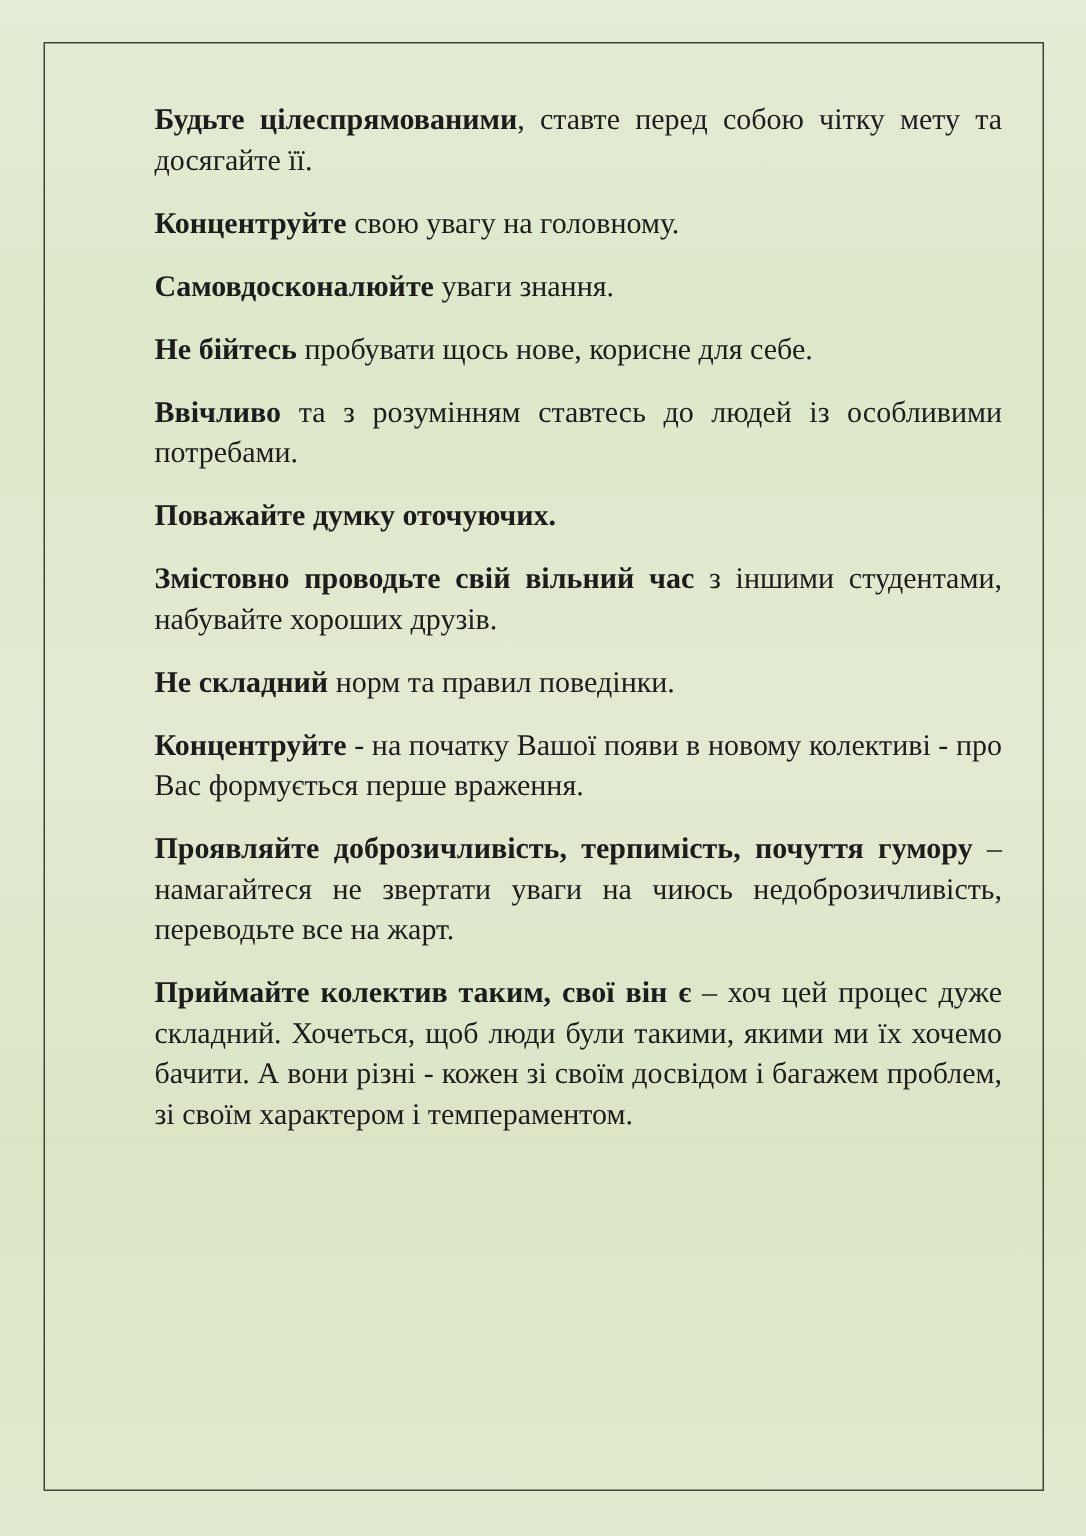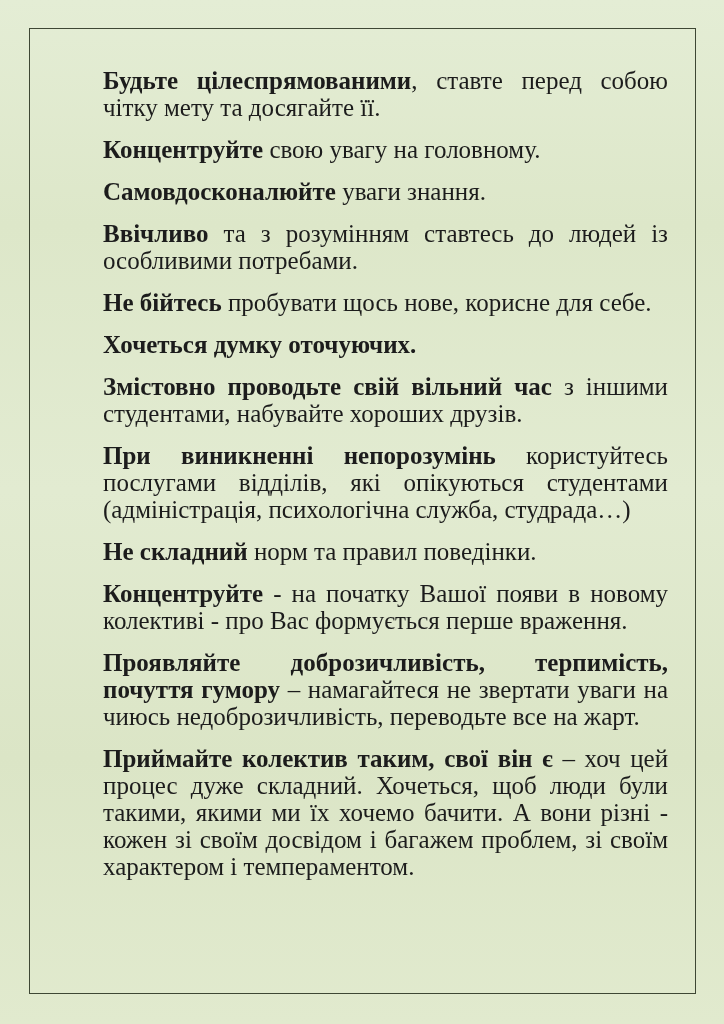--- a/index.html
+++ b/index.html
@@ -36,40 +36,39 @@
     border: 1px solid var(--border-color);
   }
   .content {
     position: absolute;
     left: 103px;
     top: 67px;
     width: 565px;
     color: var(--text-color);
   }
   .content p {
-    font-size: 25px;
+    font-size: 20px;
     line-height: 27px;
     text-align: justify;
     margin-bottom: 15px;
   }
   .content p b {
     font-weight: bold;
   }
 </style>
 </head>
 <body>
 
 <div class="page-border"></div>
 
 <div class="content" id="paragraphs-container">
     <p><b>Будьте цілеспрямованими</b><span>, ставте перед собою чітку мету та досягайте її.</span></p>
     <p><b>Концентруйте</b><span> свою увагу на головному.</span></p>
     <p><b>Самовдосконалюйте</b><span> уваги знання.</span></p>
+    <p><b>Не бійтесь</b><span> пробувати щось нове, корисне  для себе.</span></p>
     <p><b>Ввічливо</b><span> та з розумінням ставтесь до людей із особливими потребами.</span></p>
-    <p><b>Не бійтесь</b><span> пробувати щось нове, корисне  для себе.</span></p>
-    <p><b>Хочеться думку оточуючих.</b><span></span></p>
+    <p><b>Поважайте думку оточуючих.</b><span></span></p>
     <p><b>Змістовно проводьте свій вільний час</b><span> з іншими студентами, набувайте хороших друзів.</span></p>
-    <p><b>При виникненні непорозумінь</b><span> користуйтесь послугами відділів, які опікуються студентами (адміністрація, психологічна служба, студрада…)</span></p>
     <p><b>Не складний</b><span> норм та правил поведінки.</span></p>
     <p><b>Концентруйте</b><span>  - на початку Вашої появи в новому колективі - про Вас формується перше враження.</span></p>
     <p><b>Проявляйте доброзичливість, терпимість, почуття гумору</b><span> – намагайтеся не звертати уваги на чиюсь недоброзичливість, переводьте все на жарт.</span></p>
     <p><b>Приймайте колектив таким, свої він є</b><span> – хоч цей процес дуже складний. Хочеться, щоб люди були такими, якими ми їх хочемо бачити. А вони різні - кожен зі своїм досвідом і багажем проблем, зі своїм характером і темпераментом.</span></p>
   </div>
 
 </body></html>

